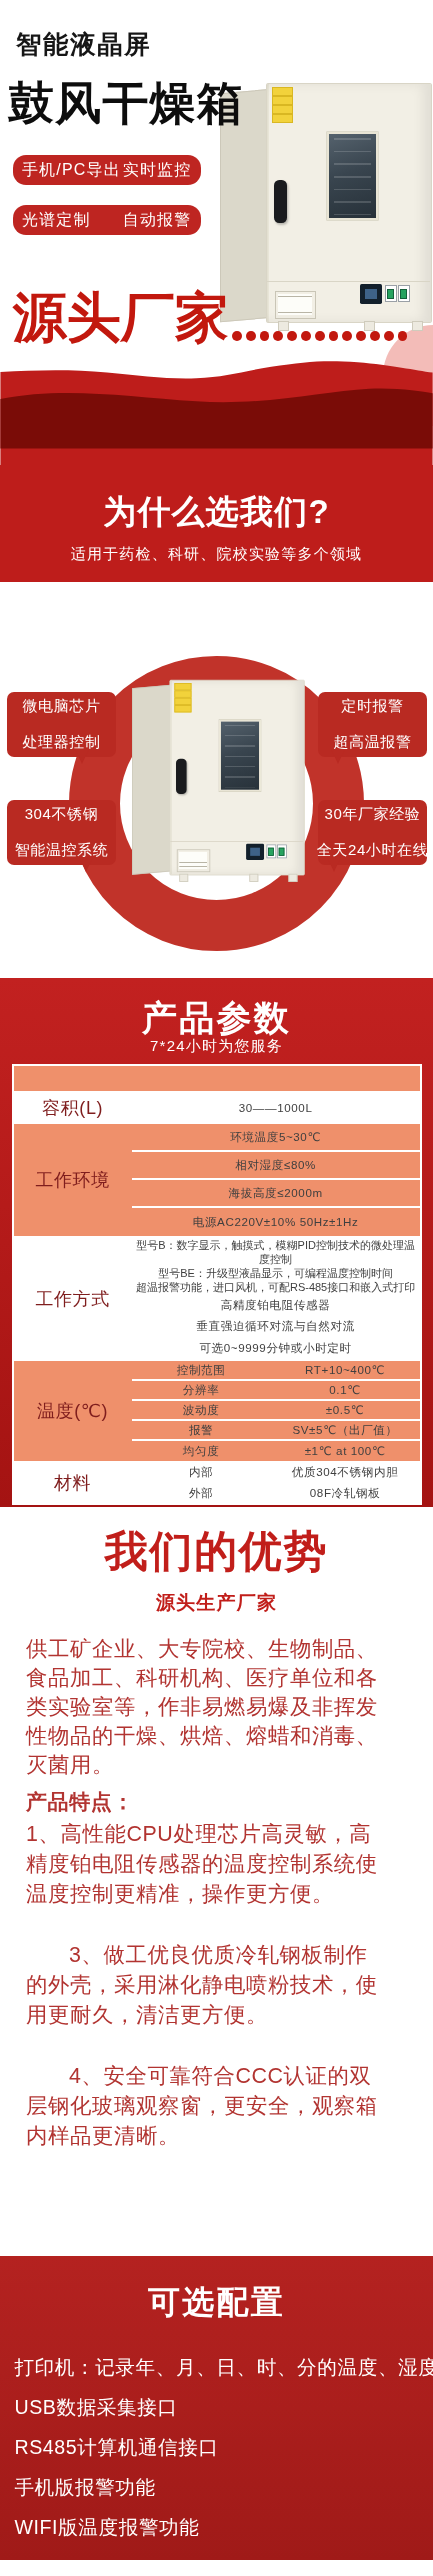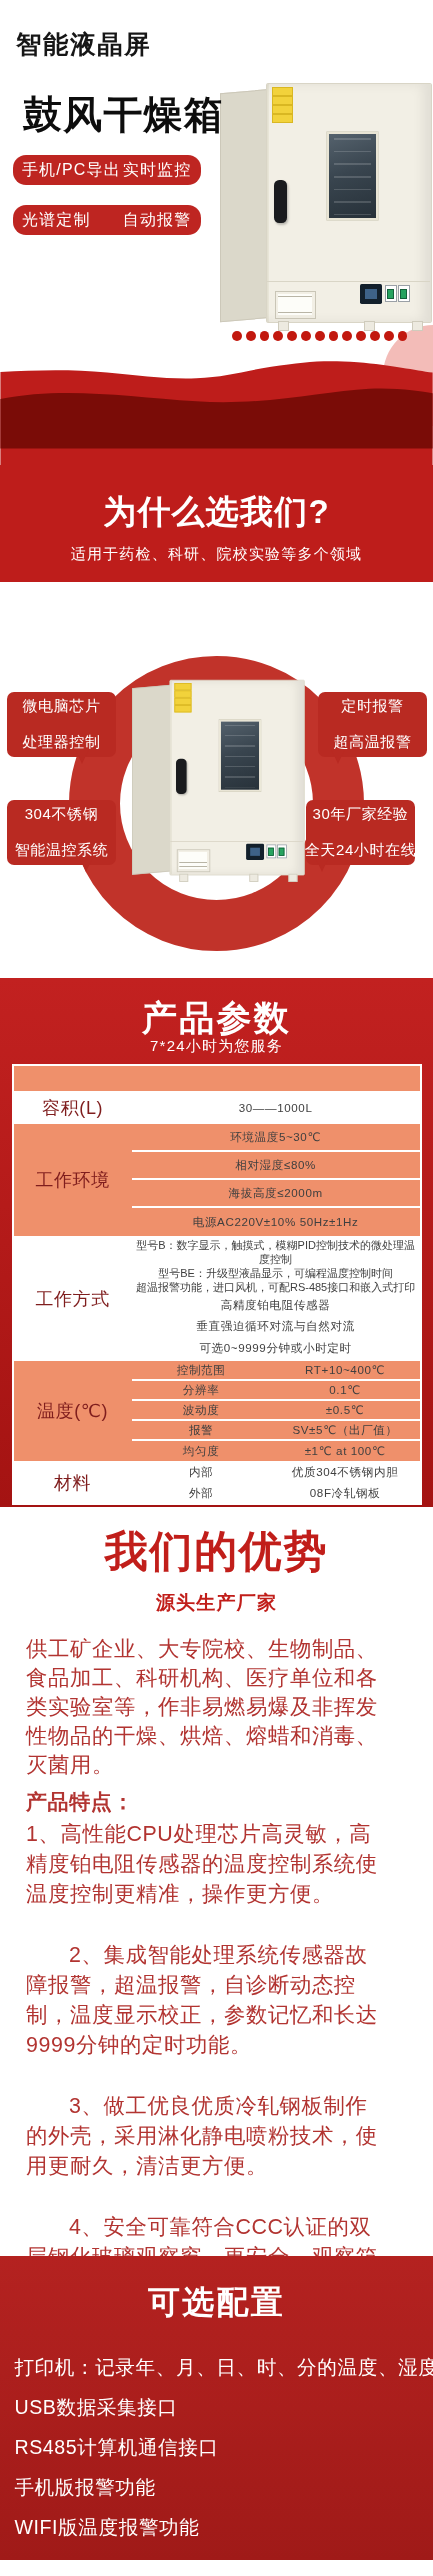--- a/index.html
+++ b/index.html
@@ -3,21 +3,21 @@
 <meta charset="utf-8">
 <style>
   html,body{margin:0;padding:0;background:#fff;}
   body{font-family:"Liberation Sans","DejaVu Sans",sans-serif;}
   #page{position:relative;width:433px;height:2576px;overflow:hidden;background:#fff;margin:0 auto;}
   section{position:absolute;left:0;width:433px;overflow:hidden;}
 
   
   #sec-hero{top:0;height:465px;background:#fff;}
   .tagline{position:absolute;left:16px;top:28px;font-size:25.4px;font-weight:700;color:#161616;letter-spacing:1.7px;z-index:4;}
-  .big-title{position:absolute;left:8px;top:73px;font-size:39px;font-weight:900;color:#0d0d0d;letter-spacing:1.2px;z-index:4;margin:15px;}
+  .big-title{position:absolute;left:8px;top:73px;font-size:46px;font-weight:900;color:#0d0d0d;letter-spacing:1.2px;z-index:4;margin:0;}
   #hero-badges{position:absolute;left:12.7px;top:155px;width:188px;display:flex;flex-direction:column;gap:20px;z-index:4;}
   .badge{height:30px;background:#BE2521;border-radius:13px;display:flex;align-items:center;justify-content:space-between;padding:0 9.2px;box-sizing:border-box;}
   .badge span{color:#fff;font-size:16px;letter-spacing:1.2px;}
   .brand-line{position:absolute;left:12.7px;top:288px;font-size:54px;font-weight:900;color:#C2180E;z-index:4;line-height:1.1;}
   #brand-dots{position:absolute;left:232px;top:331px;display:flex;gap:4px;z-index:4;}
   .dot{width:9.8px;height:9.8px;border-radius:50%;background:#C2180E;flex:0 0 auto;}
   .pink-circle{position:absolute;left:383px;top:325px;width:101px;height:101px;border-radius:50%;background:#F3BCB8;z-index:1;}
   #wave-svg{position:absolute;left:0;top:346px;z-index:2;}
 
   
@@ -44,21 +44,21 @@
   
   #sec-center{top:582px;height:396px;background:#fff;}
   .ring{position:absolute;left:69px;top:74px;width:295px;height:295px;border-radius:50%;border:51px solid #C1332A;box-sizing:border-box;z-index:1;}
   .oven-c-wrap{position:absolute;left:132px;top:97px;width:211px;height:246px;transform:scale(0.815);transform-origin:0 0;z-index:2;}
   #callouts .callout{position:absolute;width:109px;height:65px;background:#B92A22;border-radius:7px;z-index:3;display:flex;flex-direction:column;align-items:center;justify-content:center;gap:17px;}
   #callouts .callout div{color:#fff;font-size:15px;letter-spacing:0.6px;white-space:nowrap;}
   .callout::after{content:"";position:absolute;bottom:-14px;border:7.5px solid transparent;border-top:15px solid #B92A22;}
   .callout.c0{left:7px;top:110px;}  .callout.c0::after{left:62%;}
   .callout.c1{left:318px;top:110px;} .callout.c1::after{left:12%;}
   .callout.c2{left:7px;top:218px;}  .callout.c2::after{left:66%;}
-  .callout.c3{left:306px;top:218px;text-align:center;} .callout.c3::after{left:8%;}
+  .callout.c3{left:318px;top:218px;text-align:center;} .callout.c3::after{left:8%;}
 
   
   #sec-params{top:978px;height:529px;background:linear-gradient(180deg,#C22120 0%,#A41312 100%);}
   .params-title{position:absolute;left:0;width:100%;top:17.3px;text-align:center;font-size:35px;font-weight:900;color:#fff;margin:0;letter-spacing:2.3px;}
   .params-sub{position:absolute;left:0;width:100%;top:59px;text-align:center;font-size:15px;color:#fff;letter-spacing:1.2px;}
   #param-table{position:absolute;left:11.6px;top:86px;width:410px;border:2.3px solid #fff;box-sizing:border-box;background:#fff;}
   .pblock{display:flex;}
   .pblock.salmon{background:#EF906B;}
   .pblock.white{background:#fff;}
   .pblock.btop{border-top:2.3px solid #fff;}
@@ -132,20 +132,21 @@
           <i></i>
         </div>
         <div class="ov-switch" style="left: 178px;">
           <i></i>
         </div>
         <div class="ov-label"></div>
         <div class="ov-foot" style="left: 58px;"></div>
         <div class="ov-foot" style="left: 144px;"></div>
         <div class="ov-foot" style="left: 192px;"></div>
       </div>
+    <div class="brand-line">源头厂家</div>
     <div id="brand-dots">
         <span class="dot"></span>
         <span class="dot"></span>
         <span class="dot"></span>
         <span class="dot"></span>
         <span class="dot"></span>
         <span class="dot"></span>
         <span class="dot"></span>
         <span class="dot"></span>
         <span class="dot"></span>
@@ -305,21 +306,20 @@
       </div>
   </section>
 
   <section id="sec-adv">
     <h2 class="adv-title">我们的优势</h2>
     <div class="adv-sub">源头生产厂家</div>
     <p class="adv-intro">供工矿企业、大专院校、生物制品、食品加工、科研机构、医疗单位和各类实验室等，作非易燃易爆及非挥发性物品的干燥、烘焙、熔蜡和消毒、灭菌用。</p>
     <div class="adv-heading">产品特点：</div>
     <div id="adv-items">
         <p class="adv-item">1、高性能CPU处理芯片高灵敏，高精度铂电阻传感器的温度控制系统使温度控制更精准，操作更方便。</p>
-        <p class="adv-item ind">2、集成智能处理系统传感器故障报警，超温报警，自诊断动态控制，温度显示校正，参数记忆和长达9999分钟的定时功能。</p>
         <p class="adv-item ind">3、做工优良优质冷轧钢板制作的外壳，采用淋化静电喷粉技术，使用更耐久，清洁更方便。</p>
         <p class="adv-item ind">4、安全可靠符合CCC认证的双层钢化玻璃观察窗，更安全，观察箱内样品更清晰。</p>
       </div>
   </section>
 
   <section id="sec-options">
     <h2 class="opt-title">可选配置</h2>
     <div id="options-list">
         <div class="opt">打印机：记录年、月、日、时、分的温度、湿度数据</div>
         <div class="opt">USB数据采集接口</div>

